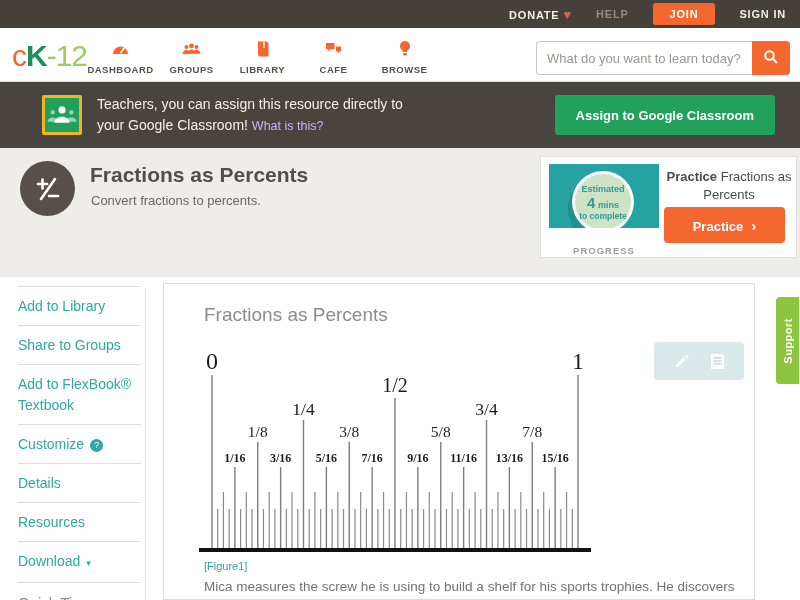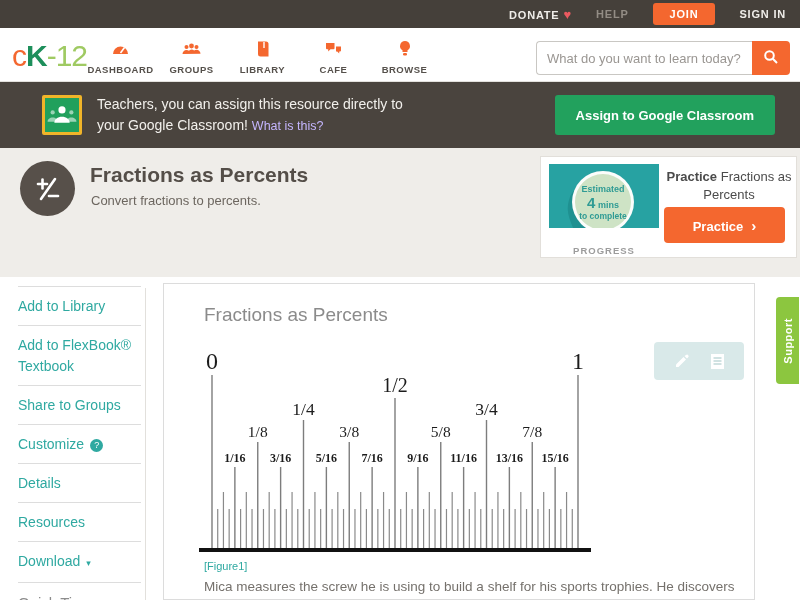--- a/index.html
+++ b/index.html
@@ -210,22 +210,22 @@
         </div>
       </div>
       <div class="progress-label">PROGRESS</div>
       <div class="ptext"><b>Practice</b><span> Fractions as Percents</span></div>
       <button class="pbtn"><span>Practice</span><span class="chev">›</span></button>
     </div>
   </div>
 
   <div class="sidebar">
     <div class="sb-item">Add to Library</div>
+    <div class="sb-item">Share to Groups</div>
     <div class="sb-item">Add to FlexBook® Textbook</div>
-    <div class="sb-item">Share to Groups</div>
     <div class="sb-item"><span>Customize</span><span class="qmark">?</span></div>
     <div class="sb-item">Details</div>
     <div class="sb-item">Resources</div>
     <div class="sb-item"><span>Download</span><span class="caret">▾</span></div>
     <div class="sb-item muted">Quick Tips</div>
   </div>
   <div class="vdivider"></div>
 
   <div class="card">
     <div class="card-heading">Fractions as Percents</div>

